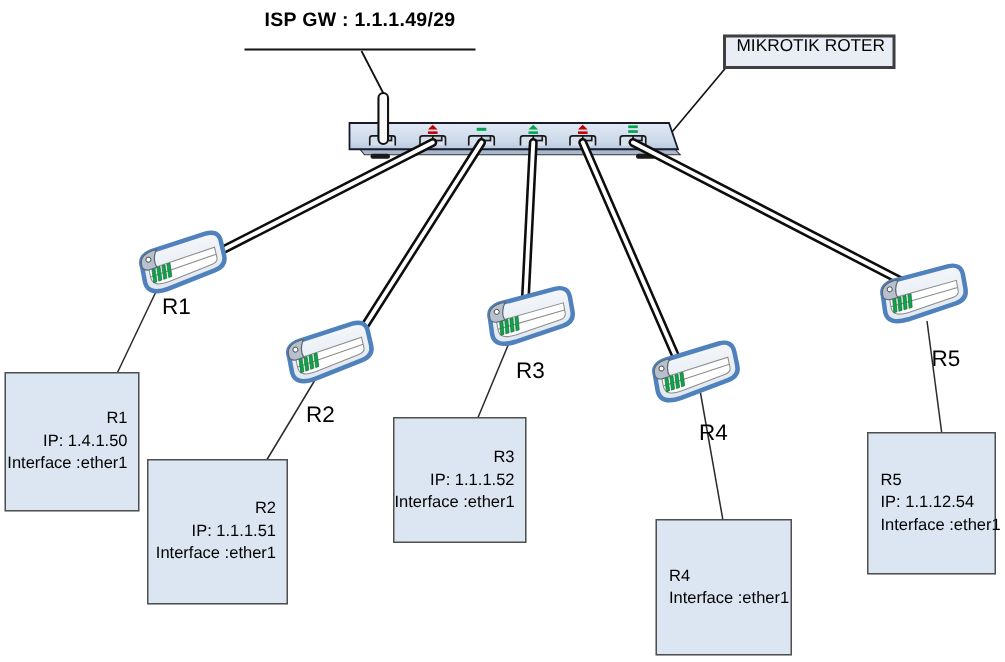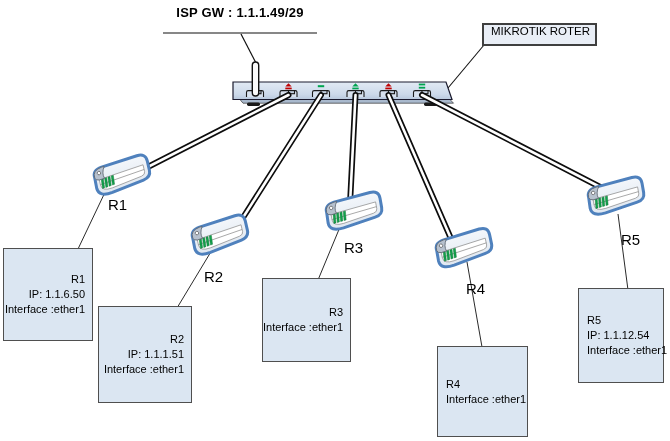--- a/index.html
+++ b/index.html
@@ -162,30 +162,31 @@
   </div>
 
   <div class="abs dev-label lbl-r1">R1</div>
   <div class="abs dev-label lbl-r2">R2</div>
   <div class="abs dev-label lbl-r3">R3</div>
   <div class="abs dev-label lbl-r4">R4</div>
   <div class="abs dev-label lbl-r5">R5</div>
 
   <div class="abs info-box align-r box-r1">
     <div>R1</div>
-    <div>IP: 1.1.6.50</div>
+    <div>IP: 1.4.1.50</div>
     <div>Interface :ether1</div>
   </div>
   <div class="abs info-box align-r box-r2">
     <div>R2</div>
     <div>IP: 1.1.1.51</div>
     <div>Interface :ether1</div>
   </div>
   <div class="abs info-box align-r box-r3">
     <div>R3</div>
+    <div>IP: 1.1.1.52</div>
     <div>Interface :ether1</div>
   </div>
   <div class="abs info-box align-l box-r4">
     <div>R4</div>
     <div>Interface :ether1</div>
   </div>
   <div class="abs info-box align-l box-r5">
     <div>R5</div>
     <div>IP: 1.1.12.54</div>
     <div>Interface :ether1</div>

